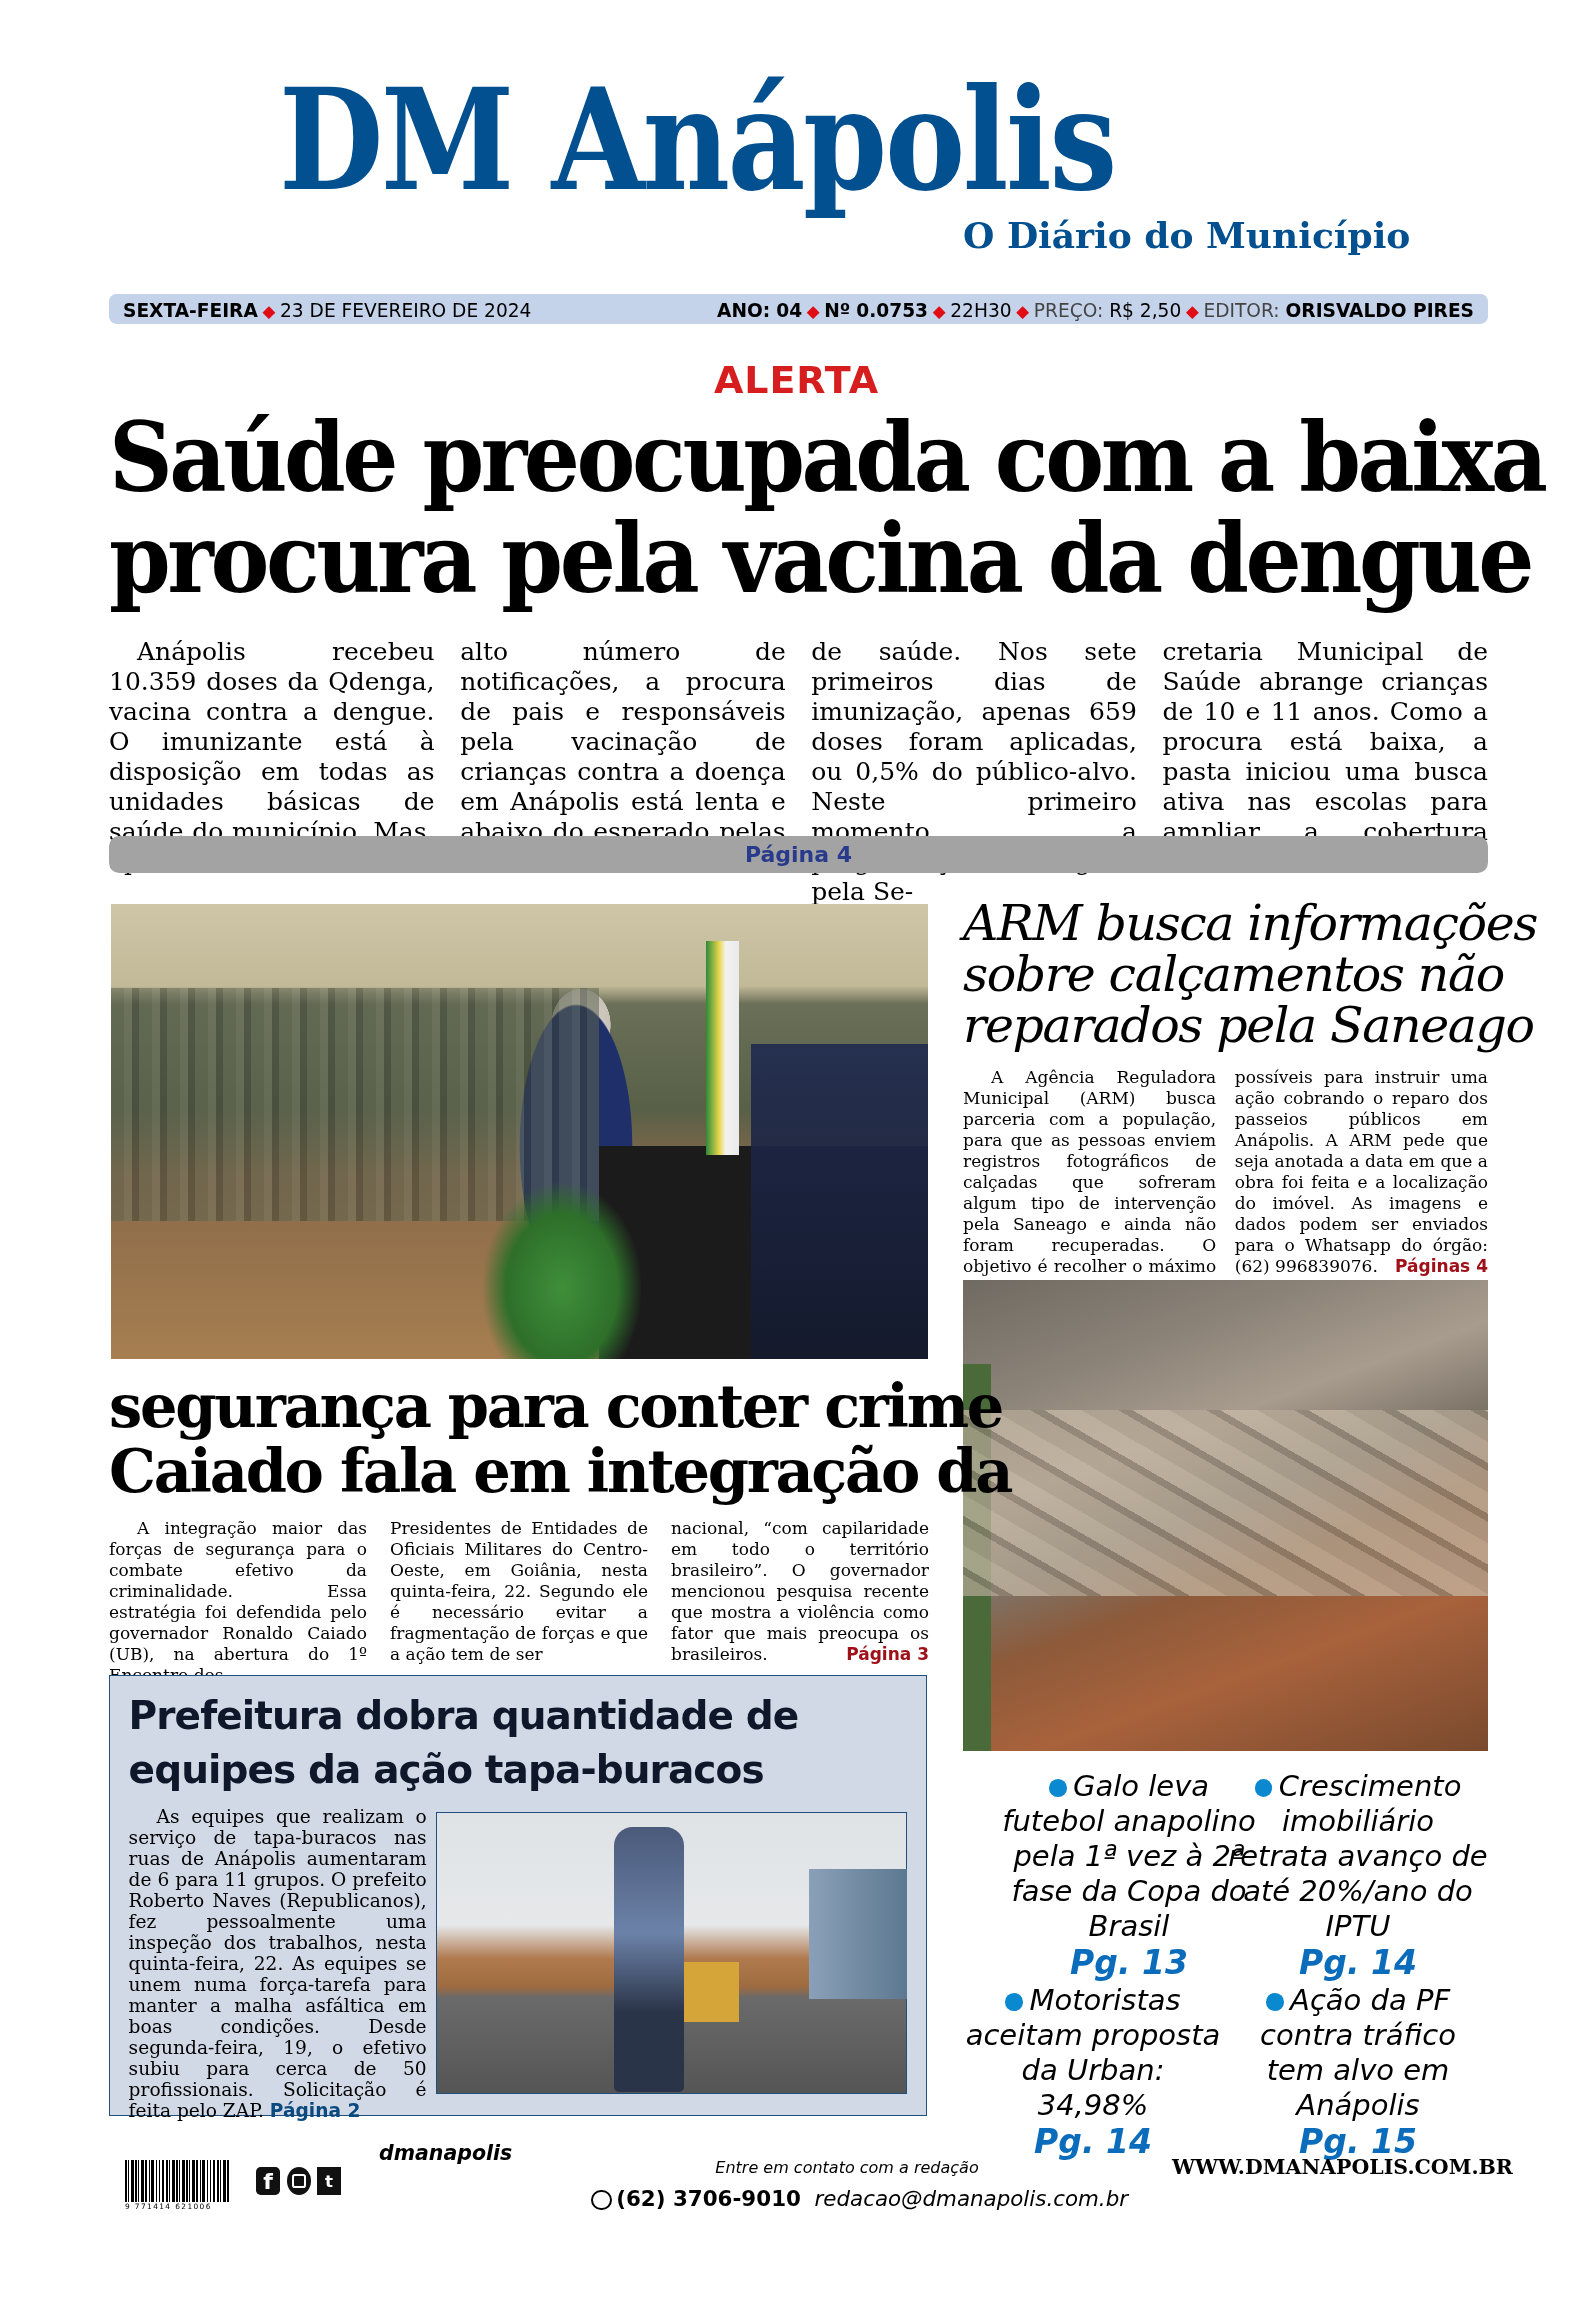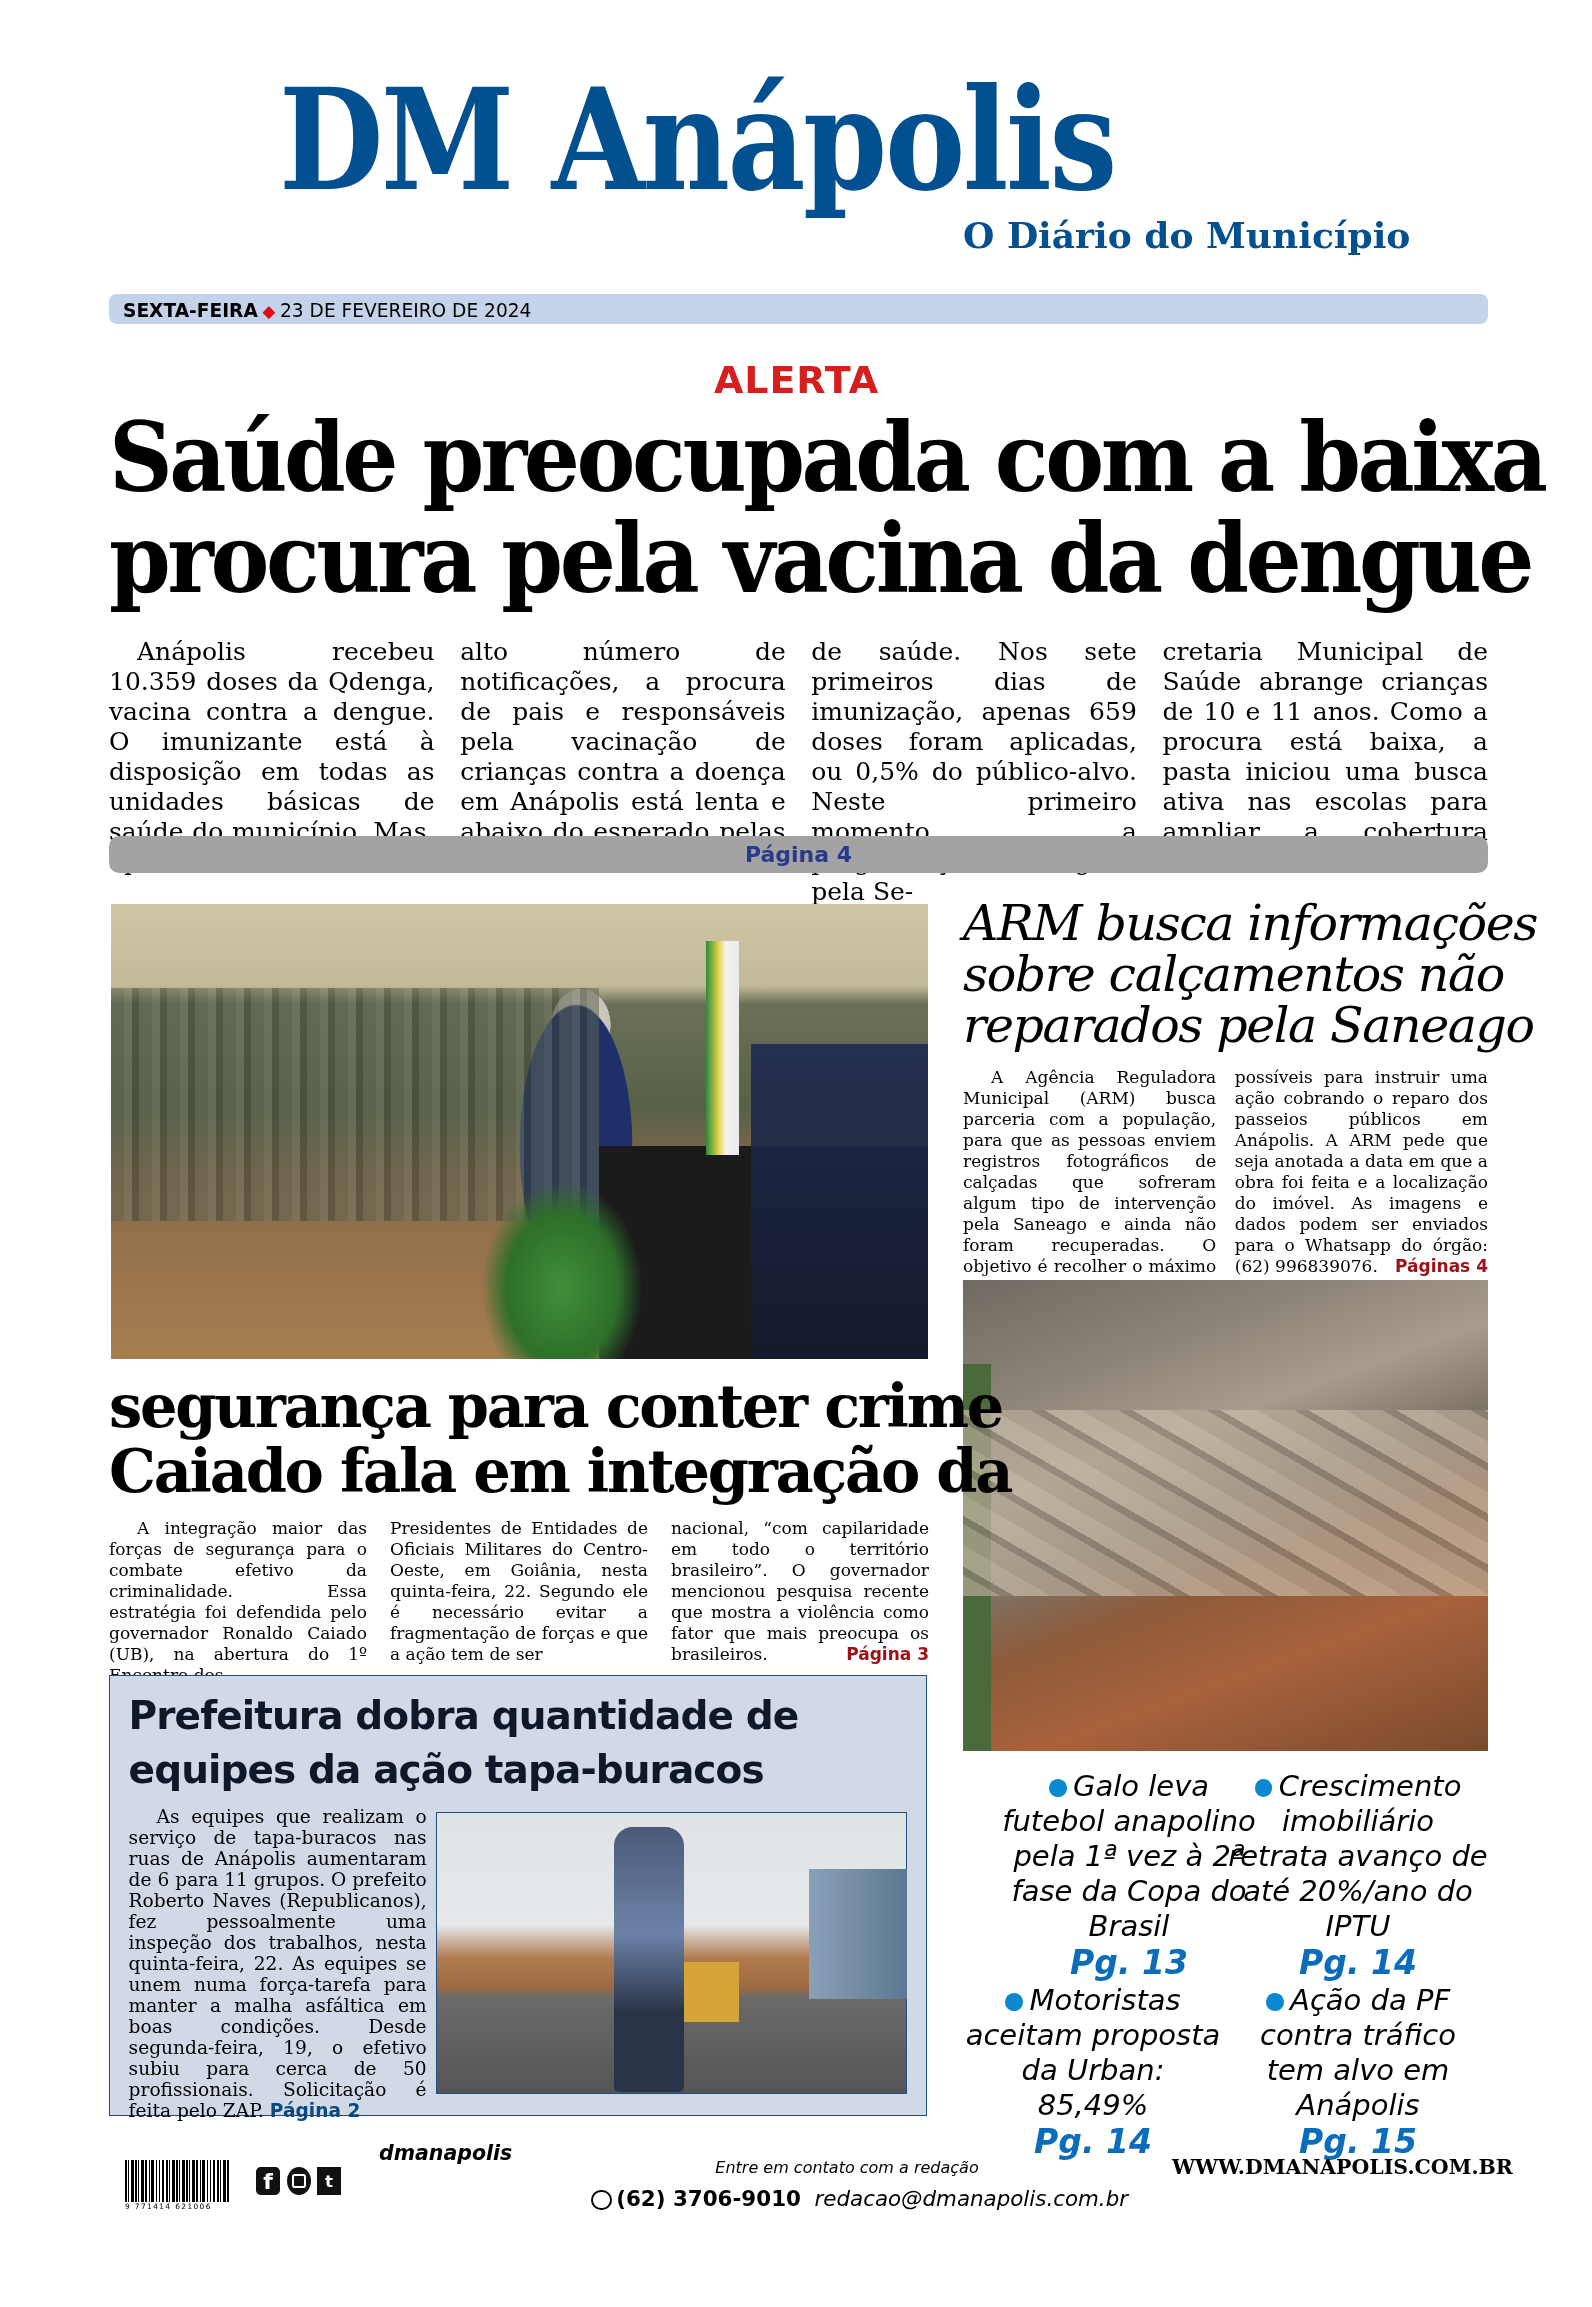--- a/index.html
+++ b/index.html
@@ -57,20 +57,23 @@
 </style>
 </head>
 <body>
 
 <div class="abs logo">DM Anápolis</div>
 <div class="abs tagline">O Diário do Município</div>
 
 <div class="abs datebar">
   <div class="left">
     <span class="b">SEXTA-FEIRA</span><span class="dia">◆</span><span>23 DE FEVEREIRO DE 2024</span>
+  </div>
+  <div class="right">
+    <span class="b">ANO:</span> <span class="b">04</span><span class="dia">◆</span><span class="b">Nº</span> <span class="b">0.0753</span><span class="dia">◆</span><span>22H30</span><span class="dia">◆</span><span style="color:#444">PREÇO:</span> <span>R$ 2,50</span><span class="dia">◆</span><span style="color:#444">EDITOR:</span> <span class="b">ORISVALDO PIRES</span>
   </div>
 </div>
 
 <div class="abs kicker">ALERTA</div>
 <div class="abs headline">
   <div>Saúde preocupada com a baixa</div>
   <div>procura pela vacina da dengue</div>
 </div>
 <div class="abs cols4">
   <p class="indent">Anápolis recebeu 10.359 doses da Qdenga, vacina contra a dengue. O imunizante está à disposição em todas as unidades básicas de saúde do município. Mas, apesar do</p>
@@ -129,21 +132,21 @@
 
 <div class="abs bul" style="left:963px;top:1769px;margin-left:36px;">
   <span class="dot"></span><span>Galo leva futebol anapolino pela 1ª vez à 2ª fase da Copa do Brasil</span>
   <span class="pg">Pg. 13</span>
 </div>
 <div class="abs bul" style="left:1228px;top:1769px;">
   <span class="dot"></span><span>Crescimento imobiliário retrata avanço de até 20%/ano do IPTU</span>
   <span class="pg">Pg. 14</span>
 </div>
 <div class="abs bul" style="left:963px;top:1983px;">
-  <span class="dot"></span><span>Motoristas aceitam proposta da Urban: 85,49%</span>
+  <span class="dot"></span><span>Motoristas aceitam proposta da Urban: 34,98%</span>
   <span class="pg">Pg. 14</span>
 </div>
 <div class="abs bul" style="left:1228px;top:1983px;">
   <span class="dot"></span><span>Ação da PF contra tráfico tem alvo em Anápolis</span>
   <span class="pg">Pg. 15</span>
 </div>
 
 <div class="abs" style="left:125px;top:2160px;width:105px;height:44px;">
   <div style="width:105px;height:42px;background:repeating-linear-gradient(90deg,#000 0 1.9px,#fff 1.9px 3.3px,#000 3.3px 4.2px,#fff 4.2px 6px,#000 6px 8.8px,#fff 8.8px 10.2px);"></div>
   <div class="footer-text" style="font-size:7.4px;letter-spacing:1.4px;">9 771414 621006</div>

